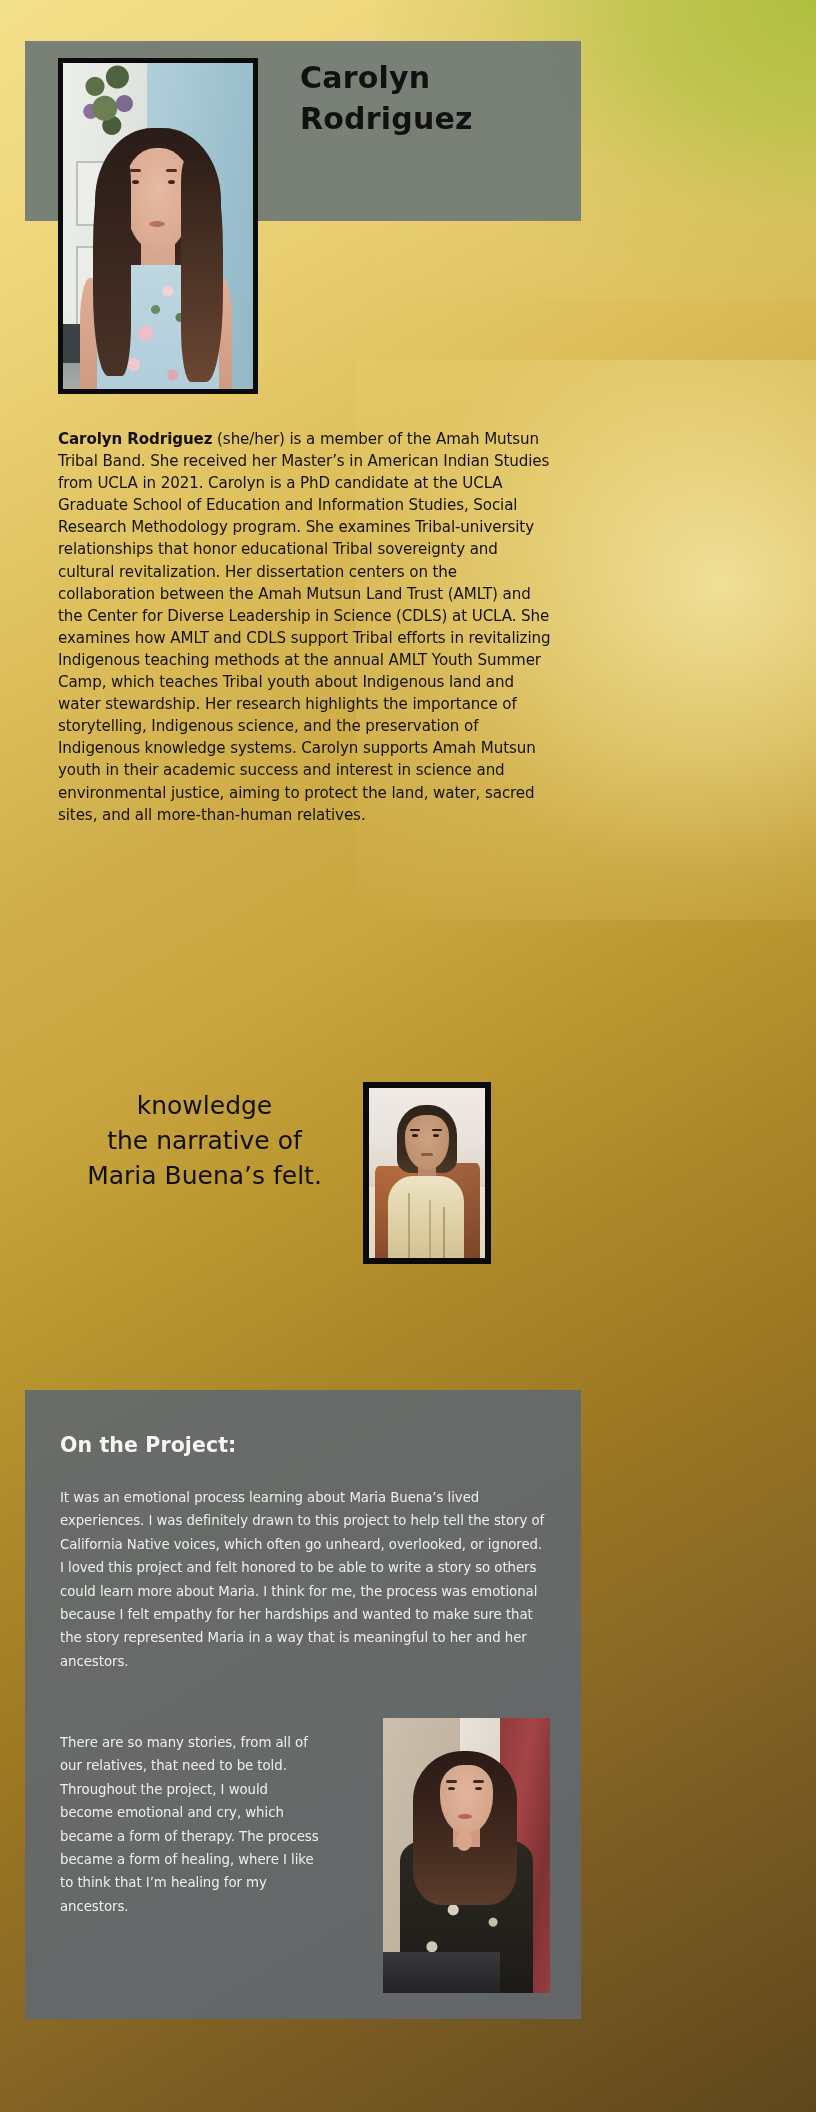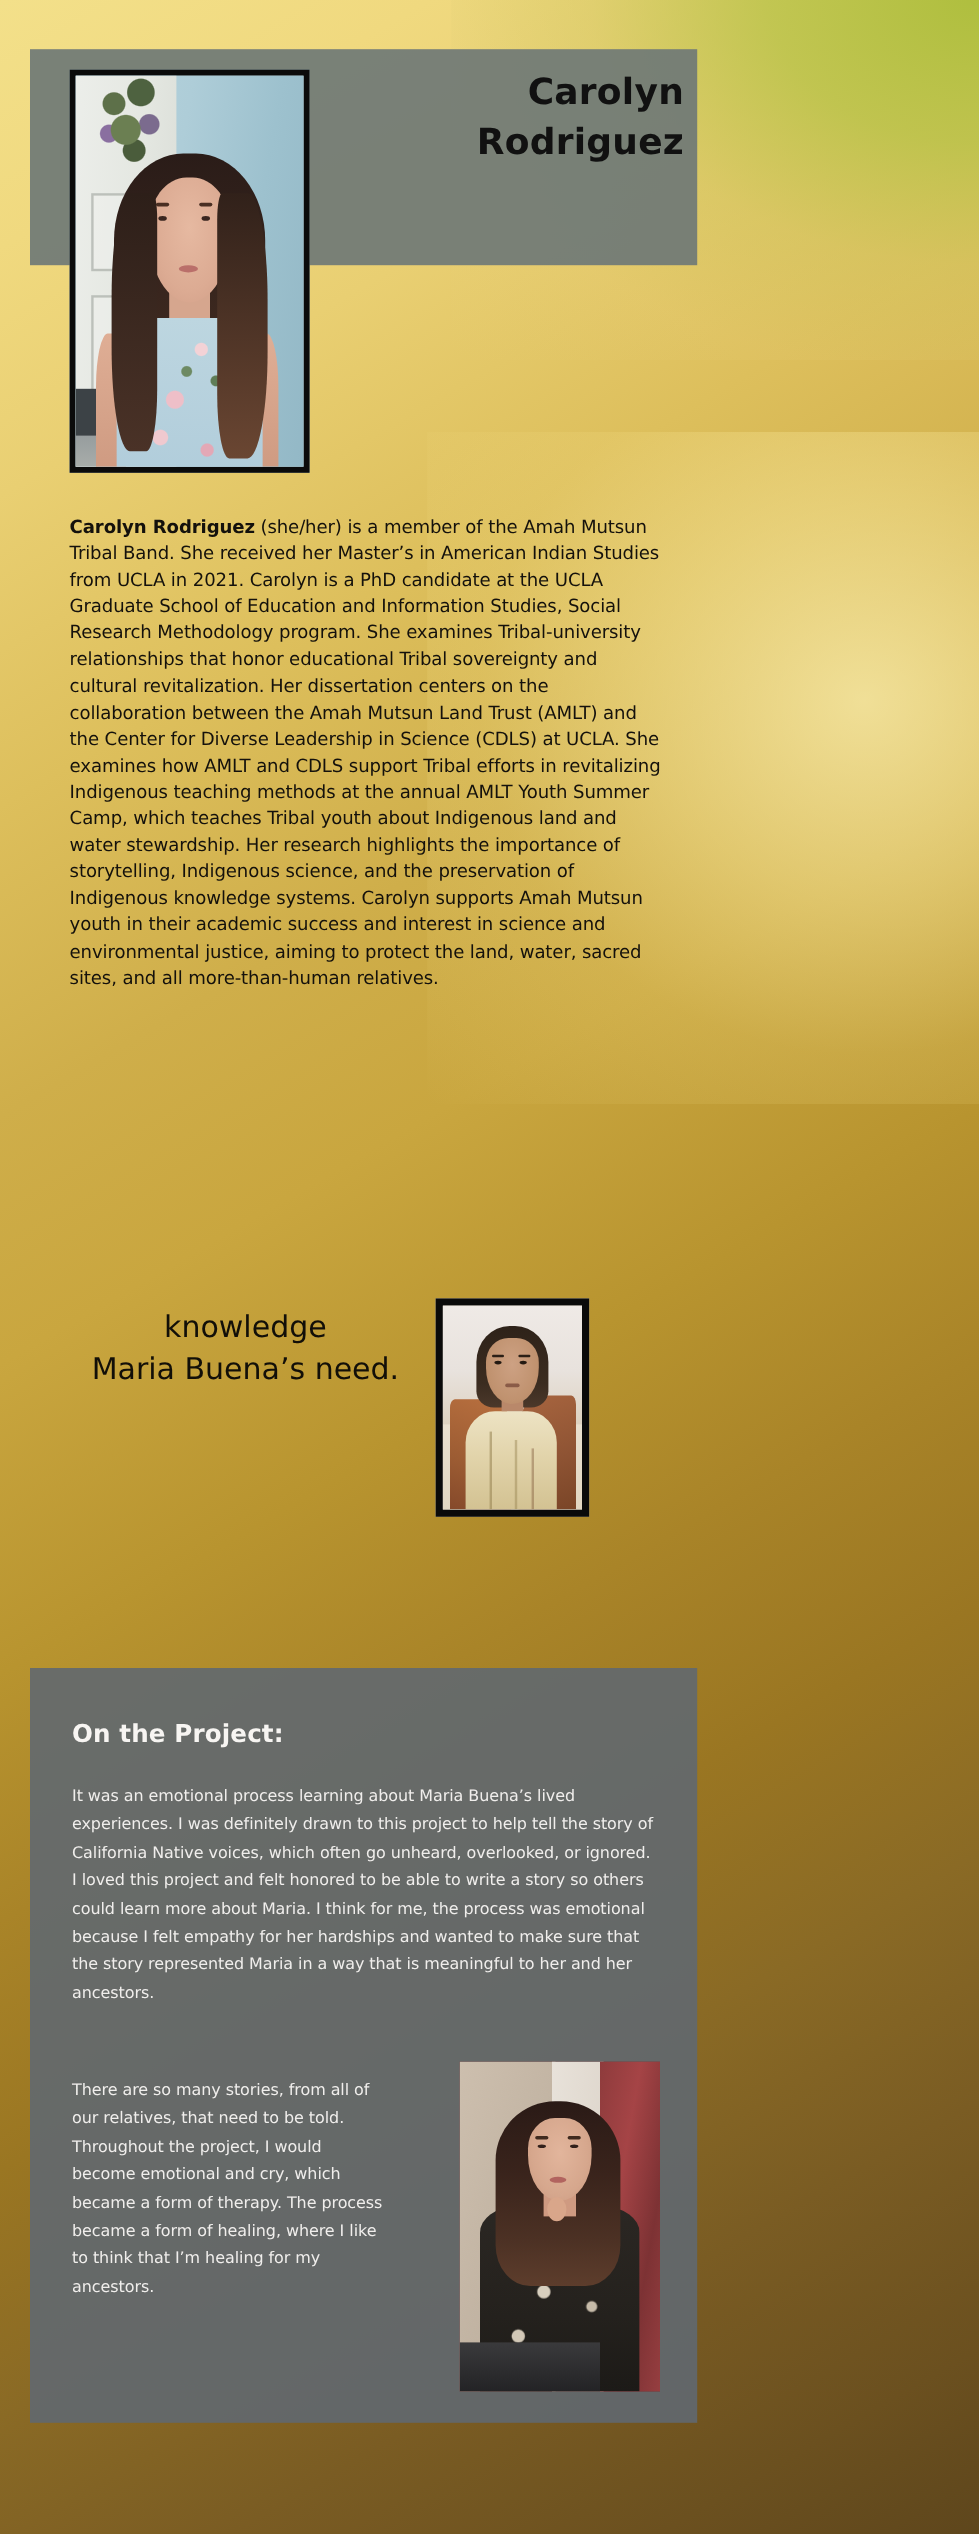--- a/index.html
+++ b/index.html
@@ -68,21 +68,21 @@
     width: 556px;
     height: 180px;
     background: rgba(112,122,118,0.93);
     z-index: 2;
   }
   .header-name {
     position: absolute;
     left: 300px;
     top: 57px;
     width: 270px;
-    text-align: right;
+    text-align: left;
     font-family: "DejaVu Sans", sans-serif;
     font-weight: 700;
     font-size: 30px;
     line-height: 1.38;
     letter-spacing: 0.2px;
     color: #111111;
     z-index: 4;
   }
 
   
@@ -470,21 +470,22 @@
       <div class="ph-dress"></div>
       <div class="ph-hair-left"></div>
       <div class="ph-hair-right"></div>
     </div>
   </div>
 
   <div class="bio"><b>Carolyn Rodriguez</b><span> (she/her) is a member of the Amah Mutsun Tribal Band. She received her Master’s in American Indian Studies from UCLA in 2021. Carolyn is a PhD candidate at the UCLA Graduate School of Education and Information Studies, Social Research Methodology program. She examines Tribal-university relationships that honor educational Tribal sovereignty and cultural revitalization. Her dissertation centers on the collaboration between the Amah Mutsun Land Trust (AMLT) and the Center for Diverse Leadership in Science (CDLS) at UCLA. She examines how AMLT and CDLS support Tribal efforts in revitalizing Indigenous teaching methods at the annual AMLT Youth Summer Camp, which teaches Tribal youth about Indigenous land and water stewardship. Her research highlights the importance of storytelling, Indigenous science, and the preservation of Indigenous knowledge systems. Carolyn supports Amah Mutsun youth in their academic success and interest in science and environmental justice, aiming to protect the land, water, sacred sites, and all more-than-human relatives.</span></div>
 
   <div class="callout">
     <div>knowledge</div>
-    <div>Maria Buena’s need.</div>
+    <div>the narrative of</div>
+    <div>Maria Buena’s felt.</div>
   </div>
 
   <div class="maria-frame">
     <div class="maria-inner">
       <div class="m-sky"></div>
       <div class="m-shawl-l"></div>
       <div class="m-shawl-r"></div>
       <div class="m-robe"></div>
       <div class="m-fold1"></div>
       <div class="m-fold2"></div>

